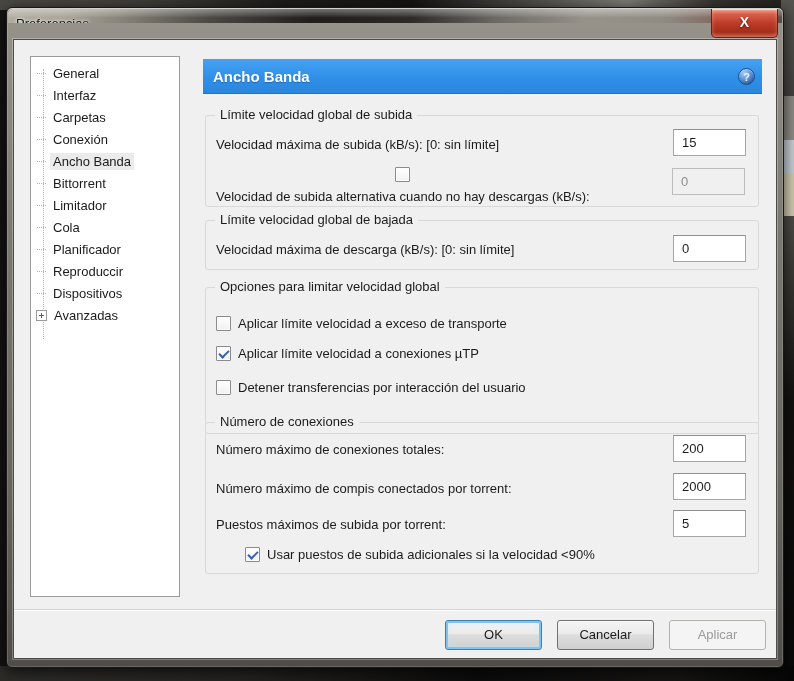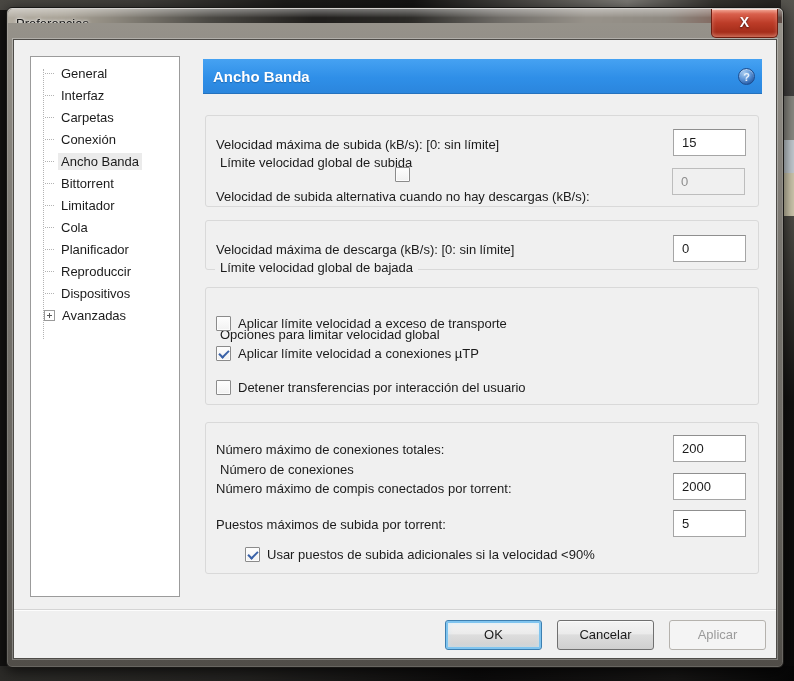--- a/index.html
+++ b/index.html
@@ -48,21 +48,21 @@
   .client { position:absolute; left:6px; top:31px; width:764px; height:620px;
     background:#f0f0f0; border:1px solid #4e4c48;
     box-shadow:0 0 0 1px rgba(255,255,255,.28); font-size:13px; color:#1b1b1b; }
 
   
   .tree { position:absolute; left:16px; top:16px; width:150px; height:541px;
     background:#fff; border:1px solid #9b9b9b; padding-top:5px; }
   .tree-guide { position:absolute; left:12px; top:12px; height:270px;
     border-left:1px dotted #b3b3b3; }
   .tree-item { position:relative; display:flex; align-items:center; height:22px;
-    padding-left:14px; cursor:pointer; white-space:nowrap; }
+    padding-left:6px; cursor:pointer; white-space:nowrap; }
   .tree-item .dash { width:9px; height:0; border-top:1px dotted #b3b3b3; margin-right:4px; }
   .tree-item .lbl { padding:1px 3px; }
   .tree-item .lbl.selected { background:#ebebeb; }
   .plusbox { width:11px; height:11px; border:1px solid #9a9a9a; background:#fff;
     margin-right:4px; margin-left:-1px; position:relative; flex:none; }
   .plusbox::before { content:''; position:absolute; left:2px; top:4px; width:5px; height:1px; background:#5a5a5a; }
   .plusbox::after  { content:''; position:absolute; left:4px; top:2px; width:1px; height:5px; background:#5a5a5a; }
 
   
   .page-header { position:absolute; left:189px; top:19px; width:559px; height:35px;
@@ -73,21 +73,21 @@
   .help-icon { position:absolute; right:7px; top:9px; width:17px; height:17px; border-radius:50%;
     background:radial-gradient(circle at 35% 28%, #a9cdf0 0%, #5b93d6 45%, #2a5ea8 78%, #204e92 100%);
     border:1px solid #1c4c8e; color:#e9f2fb; font-size:11px; font-weight:bold;
     text-align:center; line-height:16px; cursor:pointer;
     box-shadow:inset 0 1px 1px rgba(255,255,255,.5); }
 
   
   .group { position:absolute; left:191px; width:554px;
     border:1px solid #d9d9d9; border-radius:3px; }
   .group-title { position:absolute; top:-9px; left:9px; background:#f0f0f0; padding:0 5px;
-    white-space:nowrap;margin-top:48px; }
+    white-space:nowrap; }
   .g-label { position:absolute; left:10px; white-space:nowrap; }
   .textbox { position:absolute; width:73px; height:27px; border:1px solid #a5a5a5;
     border-top-color:#8f8f8f; background:#fff; font-family:"Liberation Sans",sans-serif;
     font-size:13px; color:#1b1b1b; padding:0 12px 0 8px; }
   .textbox.disabled { background:#f0f0f0; color:#8e8e8e; border-color:#bdbdbd; }
   .cb-row { position:absolute; display:flex; align-items:center; gap:7px; white-space:nowrap; }
   .checkbox { width:15px; height:15px; border:1px solid #8b8b8b; border-radius:1px;
     background:linear-gradient(#fefefe,#f1f1f1); position:relative; flex:none; cursor:pointer;
     box-shadow:inset 0 0 0 1px #fcfcfc; }
   .checkbox.checked::after { content:''; position:absolute; left:2px; top:3px; width:8px; height:4px;
@@ -204,21 +204,21 @@
         </div>
         <input class="textbox disabled" style="left: 466px; top: 52px;" disabled="" value="0">
       </div>
 
       <div class="group" style="top:180px; height:50px;">
         <span class="group-title">Límite velocidad global de bajada</span>
         <div class="g-label" style="top:21px;">Velocidad máxima de descarga (kB/s): [0: sin límite]</div>
         <input class="textbox" style="left: 467px; top: 14px;" value="0">
       </div>
 
-      <div class="group" style="top:247px; height:118px;">
+      <div class="group" style="top:247px; height:147px;">
         <span class="group-title">Opciones para limitar velocidad global</span>
         <div class="cb-row" style="left:10px; top:28px;">
           <span class="checkbox"></span>
           <span>Aplicar límite velocidad a exceso de transporte</span>
         </div>
         <div class="cb-row" style="left:10px; top:58px;">
           <span class="checkbox checked"></span>
           <span>Aplicar límite velocidad a conexiones µTP</span>
         </div>
         <div class="cb-row" style="left:10px; top:92px;">

